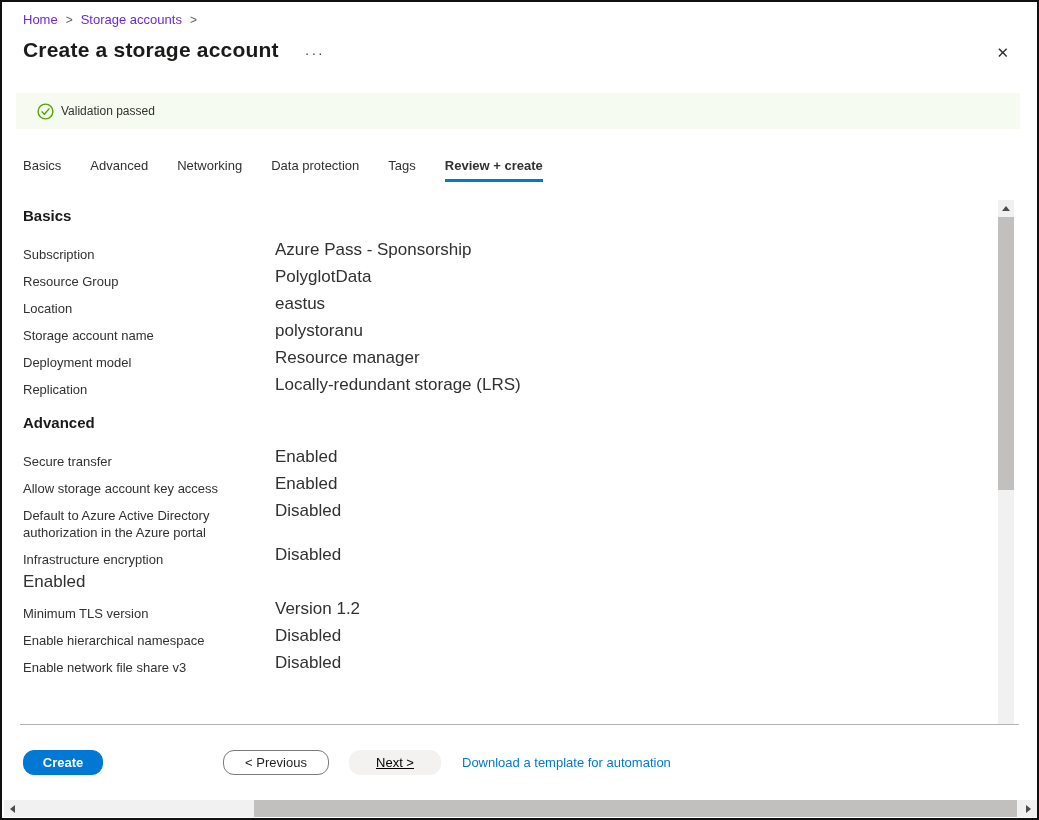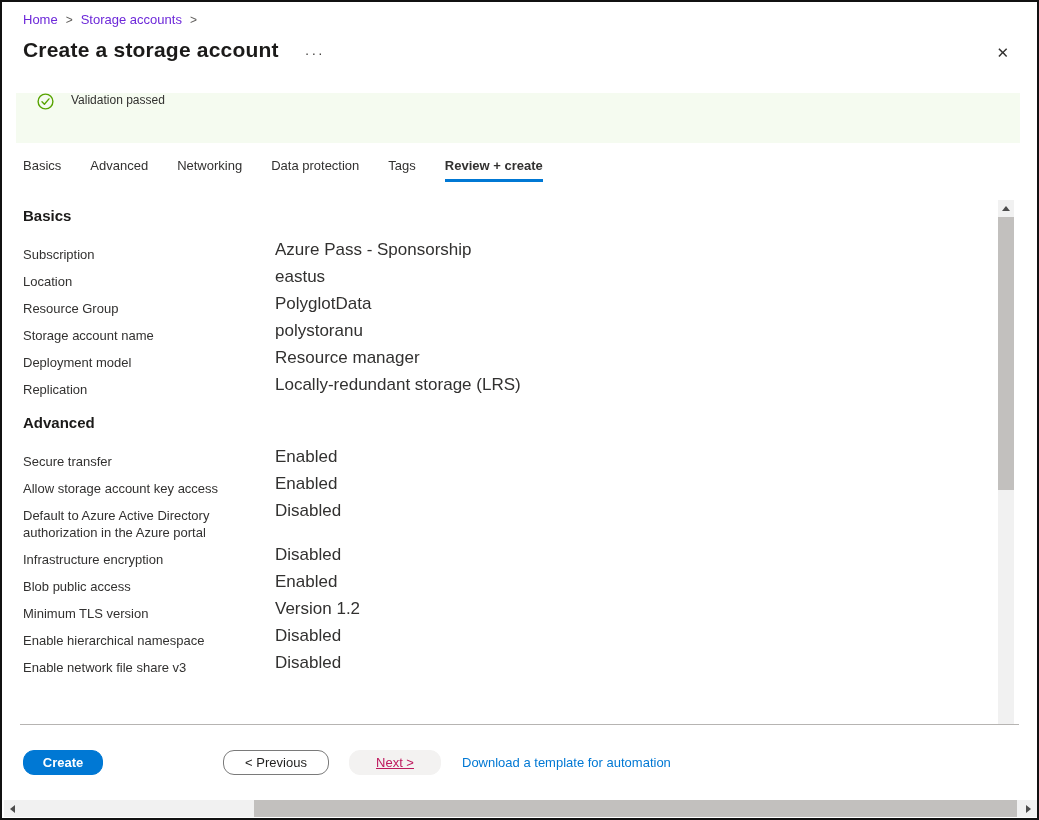--- a/index.html
+++ b/index.html
@@ -14,21 +14,21 @@
   .crumb-sep { color:#605e5c; font-size:12px; }
 
   
   .title-row { position:absolute; left:21px; top:36px; display:flex; align-items:center; gap:26px; }
   .page-title { font-size:21px; font-weight:700; color:#1b1a19; letter-spacing:0.2px; }
   .ellipsis-btn { font-size:14px; color:#484644; letter-spacing:2px; cursor:pointer; line-height:1; padding-top:6px; }
 
   .close-btn { position:absolute; top:42px; right:28px; font-size:15px; color:#323130; cursor:pointer; font-weight:400; }
 
   
-  .banner { position:absolute; left:14px; top:91px; width:1004px; height:50px; background:#f5fbf0; display:flex; align-items:flex-start; padding-left:21px; gap:17px; }
+  .banner { position:absolute; left:14px; top:91px; width:1004px; height:36px; background:#f5fbf0; display:flex; align-items:center; padding-left:21px; gap:7px; }
   .banner-text { font-size:12px; color:#323130; }
 
   
   .tabs { position:absolute; left:21px; top:156px; display:flex; gap:29px; }
   .tab { font-size:13px; color:#323130; padding-bottom:6px; border-bottom:3px solid transparent; cursor:pointer; white-space:nowrap; }
   .tab.active { font-weight:700; border-bottom-color:#0078d4; }
 
   
   .content { position:absolute; left:21px; top:205px; width:960px; }
   .section-title { font-size:15px; font-weight:700; color:#1b1a19; margin-bottom:22px; }
@@ -38,21 +38,21 @@
   .kv-value { font-size:17px; line-height:17px; color:#323130; transform:translateY(-5px); }
 
   
   .divider { position:absolute; left:18px; top:722px; width:999px; height:1px; background:#b6b4b2; }
 
   
   .footer { position:absolute; left:21px; top:748px; display:flex; align-items:center; }
   .btn { height:25px; font-size:13px; font-family:"Liberation Sans", sans-serif; cursor:pointer; border-radius:11px; }
   .btn-create { width:80px; background:#0078d4; border:1px solid #0078d4; color:#fff; font-weight:600; }
   .btn-previous { width:106px; margin-left:120px; background:#fff; border:1px solid #7a7a7a; color:#201f1e; }
-  .btn-next { width:92px; margin-left:20px; background:#f3f2f1; border:1px solid #f3f2f1; color:#be185d; cursor:default;text-decoration:underline; }
+  .btn-next { width:92px; margin-left:20px; background:#f3f2f1; border:1px solid #f3f2f1; color:#000000; cursor:default;text-decoration:underline; }
   .download-link { margin-left:21px; font-size:13px; color:#0078d4; cursor:pointer; text-decoration:none; }
 
   
   .vscroll { position:absolute; top:198px; right:23px; width:16px; height:524px; background:#f1f1f1; }
   .vscroll-up { position:absolute; top:0; left:0; width:16px; height:17px; display:flex; align-items:center; justify-content:center; cursor:pointer; }
   .tri-up { width:0; height:0; border-left:4px solid transparent; border-right:4px solid transparent; border-bottom:5px solid #4d4d4d; }
   .vscroll-thumb { position:absolute; top:17px; left:0; width:16px; height:273px; background:#c2c0be; cursor:pointer; }
 
   
   .hscroll { position:absolute; left:2px; top:798px; width:1033px; height:17px; background:#f1f1f1; }
@@ -103,26 +103,26 @@
   <div class="content">
 
     <div class="section">
       <h2 class="section-title">Basics</h2>
 
       <div class="kv-row">
         <span class="kv-label">Subscription</span>
         <span class="kv-value">Azure Pass - Sponsorship</span>
       </div>
       <div class="kv-row">
+        <span class="kv-label">Resource Group</span>
+        <span class="kv-value">PolyglotData</span>
+      </div>
+      <div class="kv-row">
         <span class="kv-label">Location</span>
         <span class="kv-value">eastus</span>
-      </div>
-      <div class="kv-row">
-        <span class="kv-label">Resource Group</span>
-        <span class="kv-value">PolyglotData</span>
       </div>
       <div class="kv-row">
         <span class="kv-label">Storage account name</span>
         <span class="kv-value">polystoranu</span>
       </div>
       <div class="kv-row">
         <span class="kv-label">Deployment model</span>
         <span class="kv-value">Resource manager</span>
       </div>
       <div class="kv-row">
@@ -144,21 +144,20 @@
       </div>
       <div class="kv-row">
         <span class="kv-label">Default to Azure Active Directory authorization in the Azure portal</span>
         <span class="kv-value">Disabled</span>
       </div>
       <div class="kv-row">
         <span class="kv-label">Infrastructure encryption</span>
         <span class="kv-value">Disabled</span>
       </div>
       <div class="kv-row">
-        <span class="kv-label">Blob public access</span>
         <span class="kv-value">Enabled</span>
       </div>
       <div class="kv-row">
         <span class="kv-label">Minimum TLS version</span>
         <span class="kv-value">Version 1.2</span>
       </div>
       <div class="kv-row">
         <span class="kv-label">Enable hierarchical namespace</span>
         <span class="kv-value">Disabled</span>
       </div>

